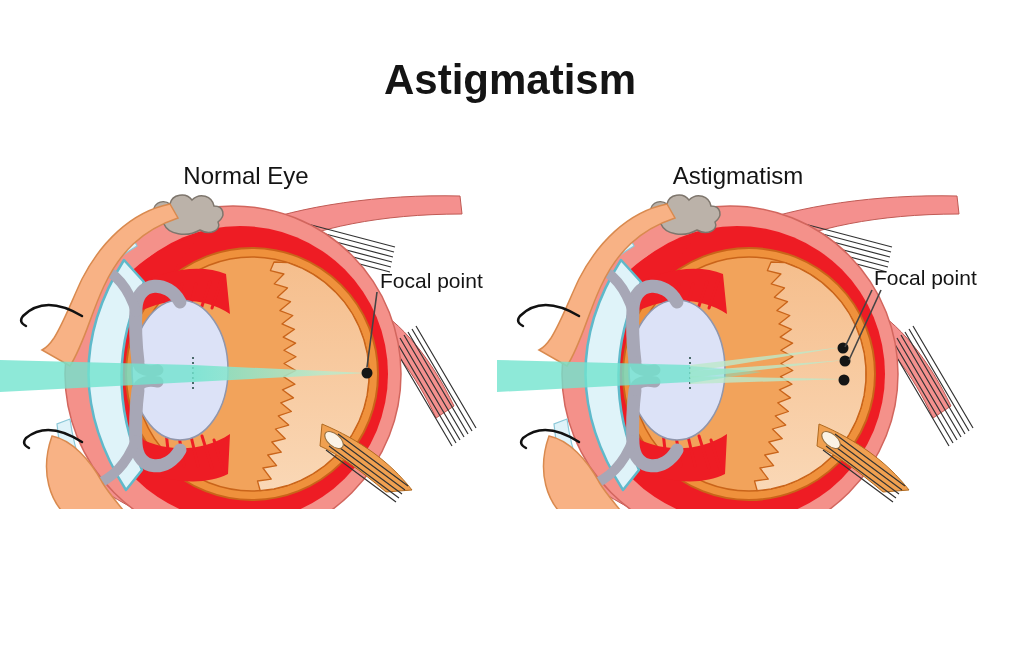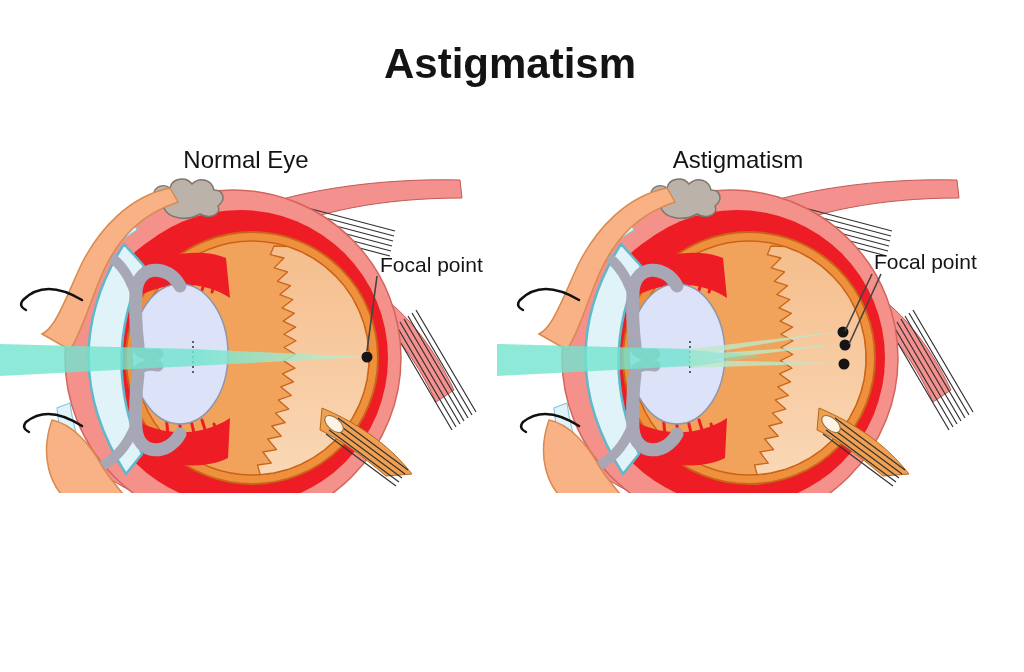--- a/index.html
+++ b/index.html
@@ -1,17 +1,17 @@
 <!DOCTYPE html>
 <html style="--c-background: #FFFFFF; --c-text: #141414; --c-beam: #72E4CE; --c-beam_pale: #BDE9C9; --c-sclera: #F4918A; --c-choroid: #EE1C24; --c-retina_ring: #EF913C; --c-retina_outline: #C9641A; --c-vitreous_front: #F2A35B; --c-vitreous_top: #F5BD8B; --c-vitreous_bottom: #FAD9B8; --c-lens: #DCE2F7; --c-cornea: #DFF3F9; --c-iris: #A7A7B6; --c-muscle: #F4908E; --c-tendon: #333333; --c-skin: #F8B285; --c-gland: #BBB2A9; --c-fan: #F0A050; --c-focal_dot: #151515; --c-leader: #444444;"><head>
 <meta charset="utf-8">
 <style>
   html,body{margin:0;padding:0;background:#fff;}
   .stage{position:relative;width:1024px;height:493px;background:var(--c-background,#fff);
-         font-family:"Liberation Sans","DejaVu Sans",sans-serif;overflow:hidden;}
+         font-family:"Liberation Sans","DejaVu Sans",sans-serif;overflow:hidden;margin-top:16px;}
   svg{display:block;}
   text{fill:var(--c-text,#141414);}
   .title{font-size:42px;font-weight:bold;text-anchor:middle;}
   .figlabel{font-size:24px;text-anchor:middle;}
   .focallabel{font-size:21px;text-anchor:start;}
   .sclera{fill:var(--c-sclera);stroke:#D2665E;stroke-width:1.5;}
   .choroid{fill:var(--c-choroid);}
   .redpart{fill:var(--c-choroid);}
   .redline{stroke:var(--c-choroid);stroke-width:3;stroke-linecap:round;fill:none;}
   .retina{fill:var(--c-retina_ring);stroke:var(--c-retina_outline);stroke-width:2;}

